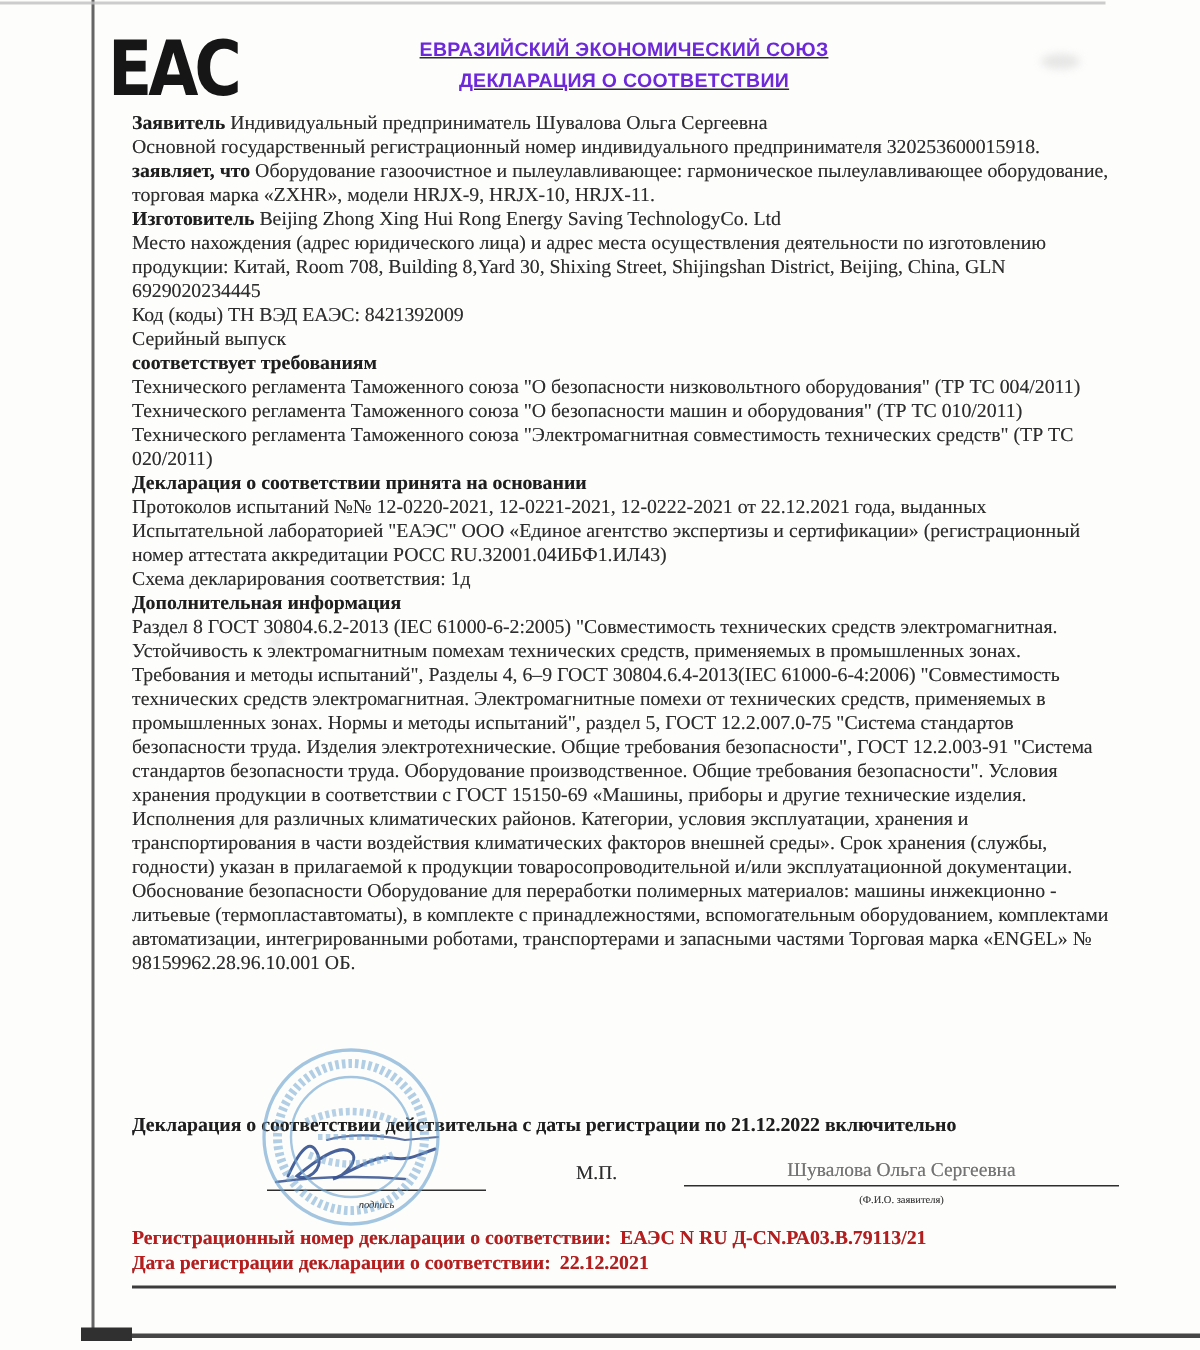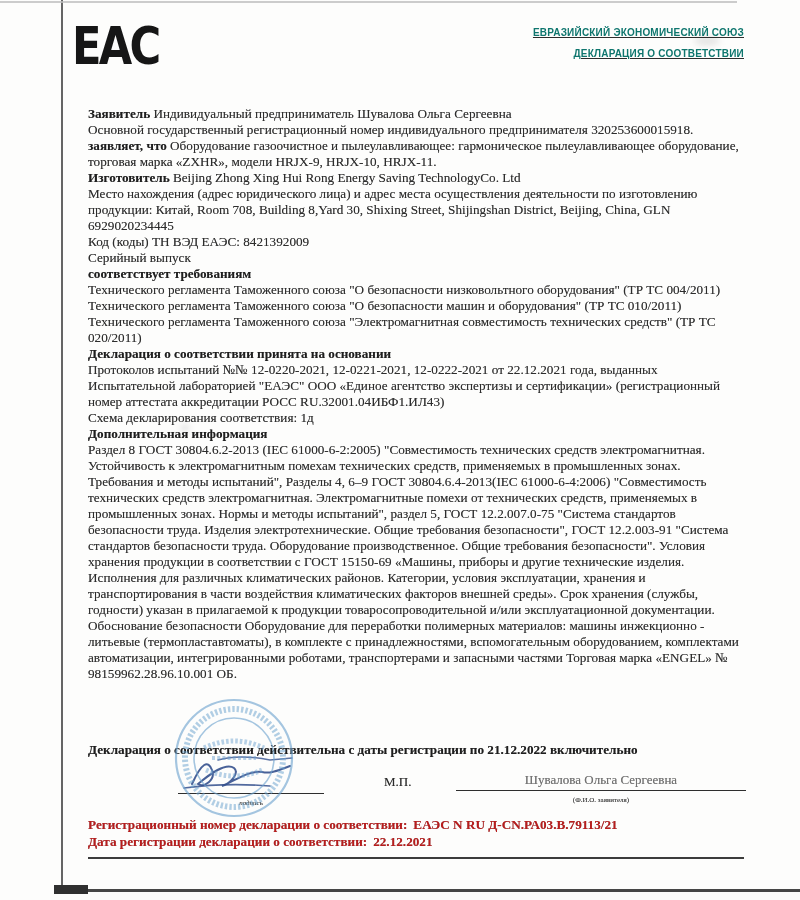--- a/index.html
+++ b/index.html
@@ -21,26 +21,26 @@
   .smudge.b{left:180px;top:424px;width:10px;height:8px;}
   
   .hdr{position:absolute;left:72px;top:18px;width:672px;text-decoration:underline;}
   .eac-logo{
     position:absolute;left:0;top:2px;
     font-family:"DejaVu Sans", sans-serif;
     font-weight:800;font-size:47px;line-height:50px;
     letter-spacing:-3px;color:#161616;
     transform:scale(.92,1.08);transform-origin:left top;
   }
-  .titles{margin-left:16px;text-align:right;padding-top:4px;
+  .titles{margin-left:16px;text-align:center;padding-top:4px;
     font-family:"Liberation Sans", sans-serif;font-weight:bold;
-    font-size:10px;line-height:21px;color:#0f766e;letter-spacing:.2px;}
+    font-size:13px;line-height:21px;color:#6d28d9;letter-spacing:.2px;}
   
   .doc{
-    position:absolute;left:88px;top:106px;width:656px;
+    position:absolute;left:88px;top:74px;width:656px;
     font-size:13.2px;line-height:16px;
     text-shadow:0 0 .4px rgba(40,40,40,.45);
   }
   .para{margin:0;}
   .para .lead{font-weight:bold;color:#1e1e1e;}
   .validity{margin-top:28px;font-weight:bold;color:#1e1e1e;}
   
   .sigblock{position:relative;height:56px;margin-top:2px;}
   .stamp{position:absolute;left:84px;top:-64px;width:124px;height:124px;opacity:.62;z-index:3;pointer-events:none;}
   .sig-svg{position:absolute;left:86px;top:-6px;width:150px;height:40px;z-index:2;}

